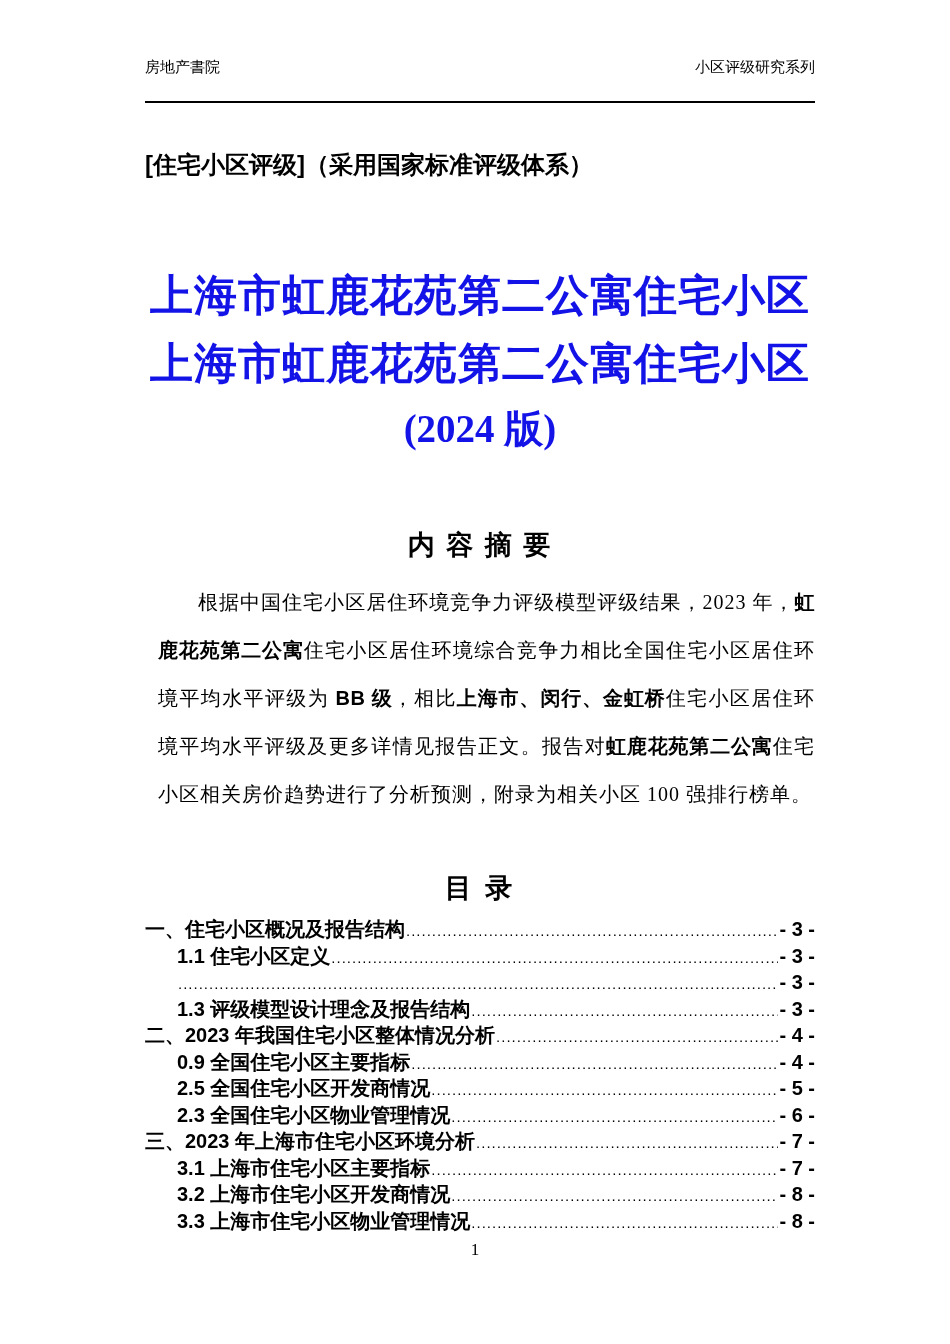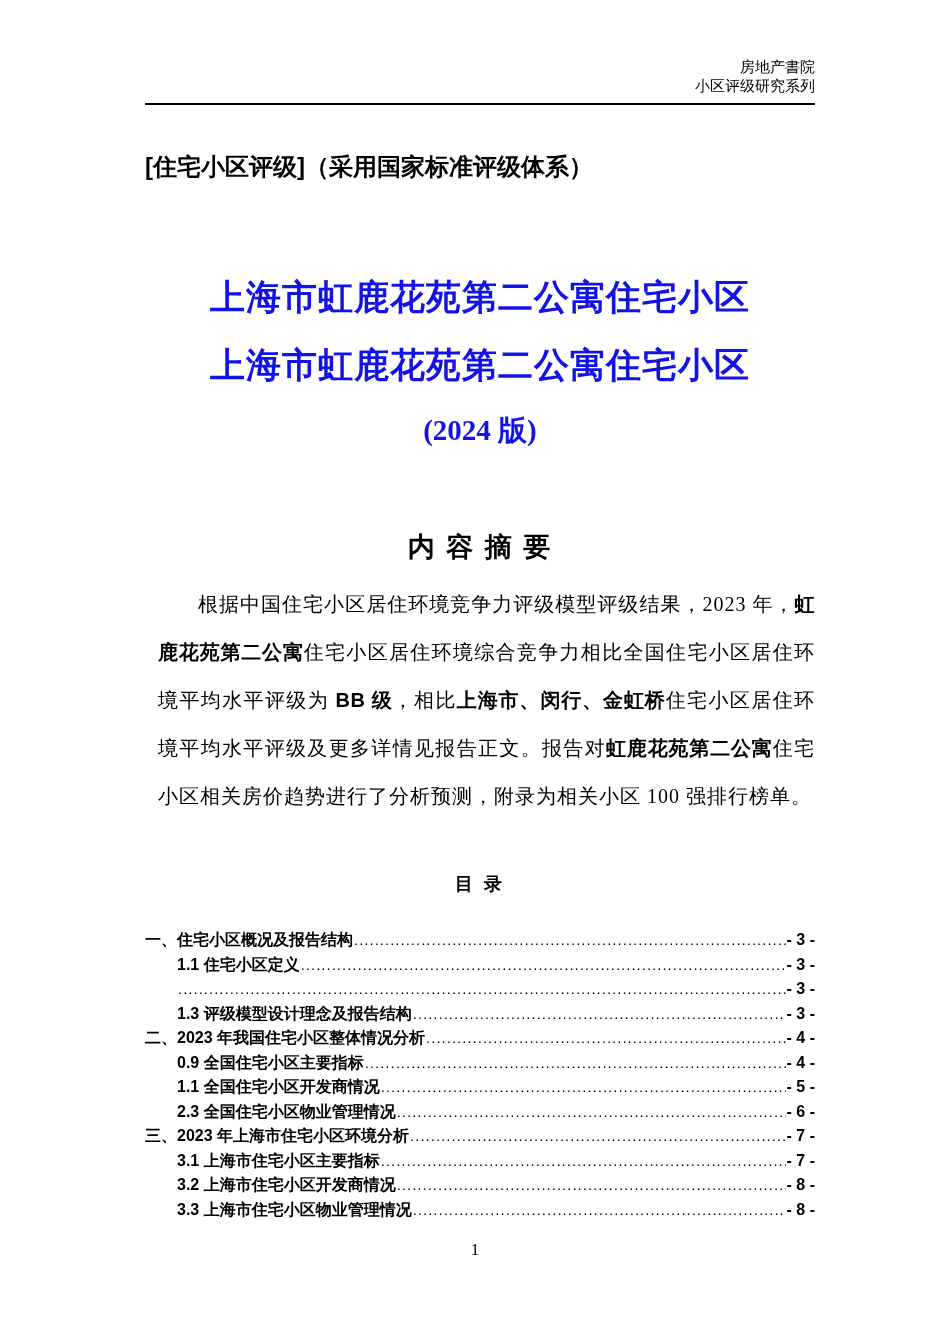--- a/index.html
+++ b/index.html
@@ -16,47 +16,46 @@
     width: 950px; height: 1344px;
     padding: 58px 135px 0 145px;
     position: relative;
   }
   
   .header {
     display: flex;
     justify-content: space-between;
     align-items: flex-end;
     font-size: 15px;
-    padding-bottom: 7px;
+    padding-bottom: 24px;
     border-bottom: 2px solid #000;
     font-family: "Liberation Sans", sans-serif;
-    flex-direction: column;
   }
   
   .subtitle {
     margin-top: 46px;
     font-size: 24px;
     font-weight: bold;
     font-family: "Liberation Sans", sans-serif;
   }
   
   .title-block {
     margin-top: 95px;
     text-align: center;
     font-weight: bold;
     color: var(--title-color, #1313e8);
   }
   .title-line {
-    font-size: 35px;
+    font-size: 43px;
     line-height: 40px;
     margin-bottom: 28px;
     letter-spacing: 1px;
   }
   .title-edition {
-    font-size: 29px;
+    font-size: 39px;
     line-height: 33px;
   }
   
   .summary-heading {
     margin: 82px 0 0 0;
     text-align: center;
     font-size: 27px;
     font-weight: bold;
     font-family: "Liberation Sans", sans-serif;
     letter-spacing: 2px;
@@ -67,30 +66,30 @@
     letter-spacing: 1px;
     line-height: 48px;
     text-align: justify;
     text-indent: 2em;
   }
   .summary-text b { font-family: "Liberation Sans", sans-serif; letter-spacing: 0.5px; }
   
   .toc-heading {
     margin: 52px 0 0 0;
     text-align: center;
-    font-size: 18px;
+    font-size: 27px;
     font-weight: bold;
     font-family: "Liberation Sans", sans-serif;
     letter-spacing: 3px;
   }
   .toc {
-    margin-top: 32px;
-    font-family: "Liberation Sans", sans-serif;
-    font-weight: bold;
-    font-size: 16px;
+    margin-top: 11px;
+    font-family: "Liberation Sans", sans-serif;
+    font-weight: bold;
+    font-size: 20px;
   }
   .toc-row {
     display: flex;
     align-items: baseline;
     line-height: 24.5px;
     white-space: nowrap;
   }
   .toc-row.lvl1 { padding-left: 32px; }
   .toc-label { flex: 0 0 auto; }
   .toc-fill {
@@ -162,21 +161,21 @@
         <span class="toc-label">二、2023 年我国住宅小区整体情况分析</span>
         <span class="toc-fill"></span>
         <span class="toc-page">- 4 -</span>
       </div>
       <div class="toc-row lvl1">
         <span class="toc-label">0.9 全国住宅小区主要指标</span>
         <span class="toc-fill"></span>
         <span class="toc-page">- 4 -</span>
       </div>
       <div class="toc-row lvl1">
-        <span class="toc-label">1.1 全国住宅小区开发商情况</span>
+        <span class="toc-label">2.5 全国住宅小区开发商情况</span>
         <span class="toc-fill"></span>
         <span class="toc-page">- 5 -</span>
       </div>
       <div class="toc-row lvl1">
         <span class="toc-label">2.3 全国住宅小区物业管理情况</span>
         <span class="toc-fill"></span>
         <span class="toc-page">- 6 -</span>
       </div>
       <div class="toc-row">
         <span class="toc-label">三、2023 年上海市住宅小区环境分析</span>

